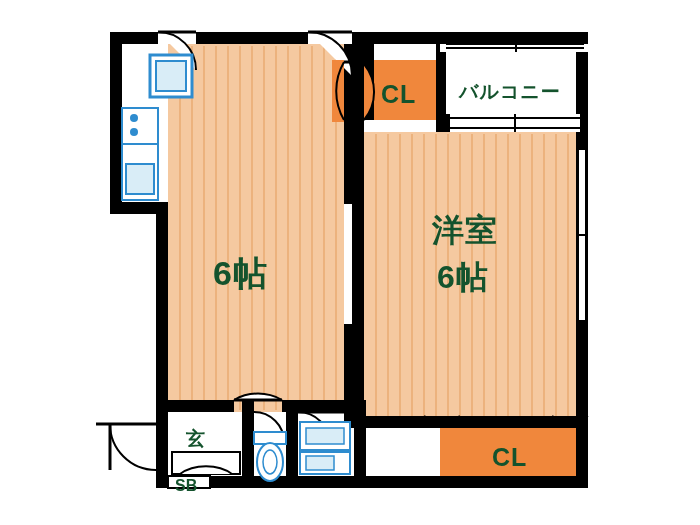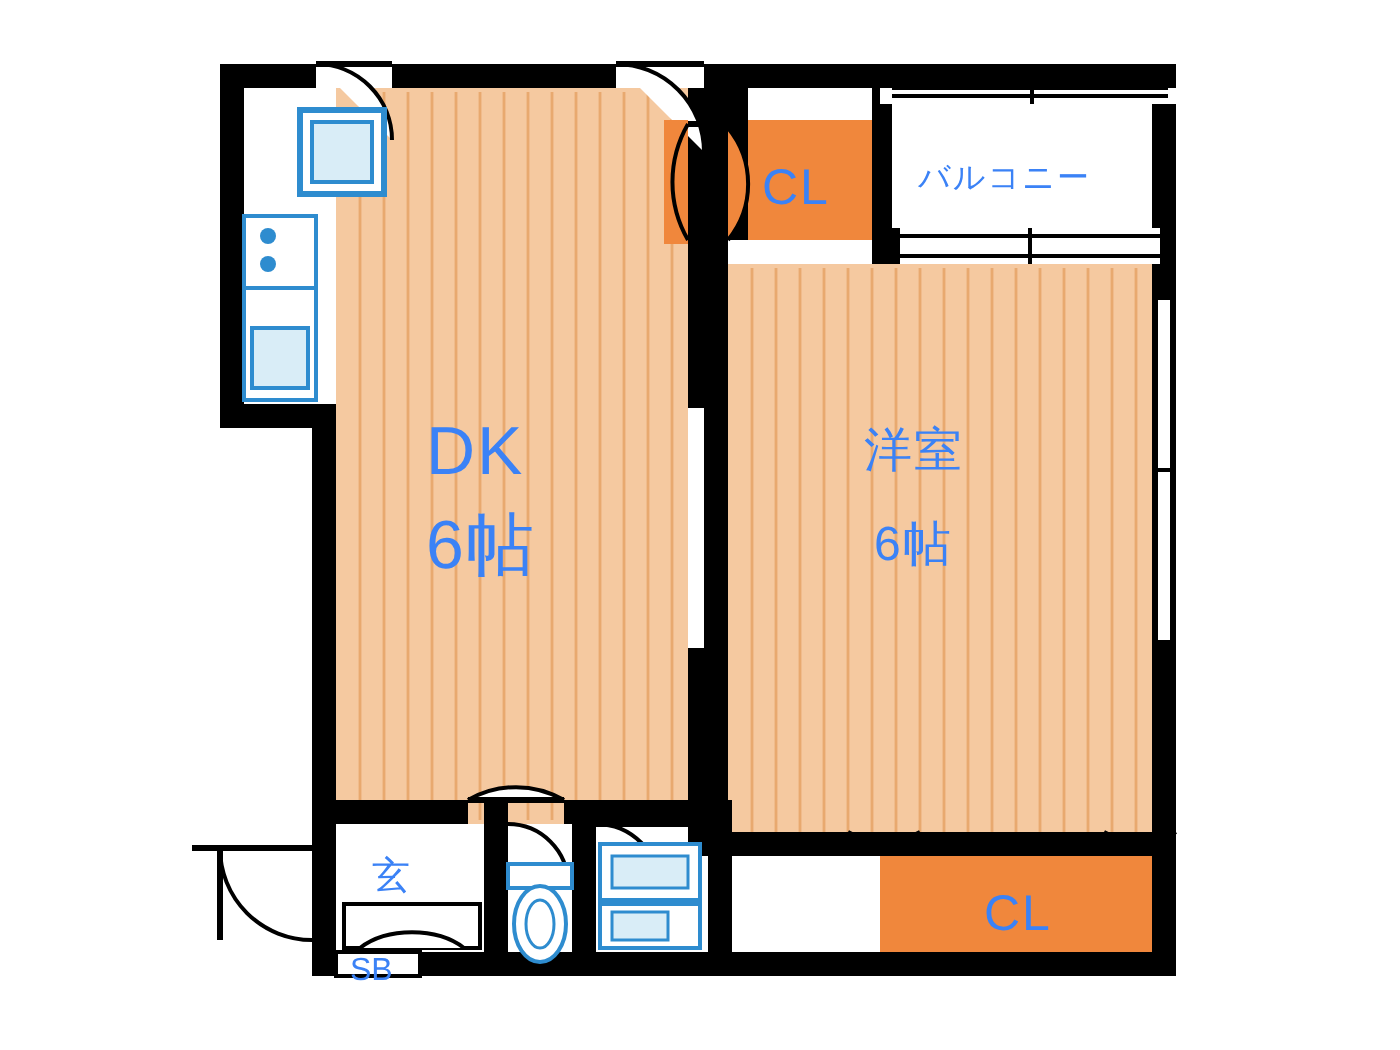--- a/index.html
+++ b/index.html
@@ -20,40 +20,40 @@
     background: #ffffff;
   }
   .layer {
     position: absolute;
     left: 0; top: 0;
     width: 700px;
     height: 525px;
   }
   .lbl {
     position: absolute;
-    color: #3b82f6;
-    font-weight: normal;
+    color: #14532d;
+    font-weight: bold;
     white-space: nowrap;
     line-height: 1;
     user-select: none;
   }
   .lbl-dk {
     font-size: 34px;
     letter-spacing: 1px;
   }
   .lbl-room {
-    font-size: 24px;
+    font-size: 32px;
     letter-spacing: 1px;
   }
   .lbl-cl {
     font-size: 25px;
     letter-spacing: 1px;
   }
   .lbl-balcony {
-    font-size: 16px;
+    font-size: 19px;
     letter-spacing: 1px;
   }
   .lbl-gen {
     font-size: 19px;
     letter-spacing: 1px;
   }
   .lbl-sb {
     font-size: 16px;
     letter-spacing: 0px;
   }
@@ -244,21 +244,20 @@
 
     <g>
       <path d="M 172 452 L 240 452 L 240 474 L 172 474 Z" fill="#ffffff" stroke="#000000" stroke-width="2"></path>
       <path d="M 180 474 A 34 22 0 0 1 232 474" fill="#ffffff" stroke="#000000" stroke-width="2"></path>
     </g>
 
     <rect x="168" y="476" width="42" height="12" fill="#ffffff" stroke="#000000" stroke-width="2"></rect>
 
   </svg>
 
-  <div class="lbl lbl-dk" style="left:213px; top:209px;">DK</div>
   <div class="lbl lbl-dk" style="left:213px; top:256px;">6帖</div>
 
   <div class="lbl lbl-room" style="left:432px; top:214px;">洋室</div>
   <div class="lbl lbl-room" style="left:437px; top:261px;">6帖</div>
 
   <div class="lbl lbl-cl" style="left:381px; top:82px;">CL</div>
 
   <div class="lbl lbl-cl" style="left:492px; top:445px;">CL</div>
 
   <div class="lbl lbl-balcony" style="left:459px; top:82px;">バルコニー</div>

